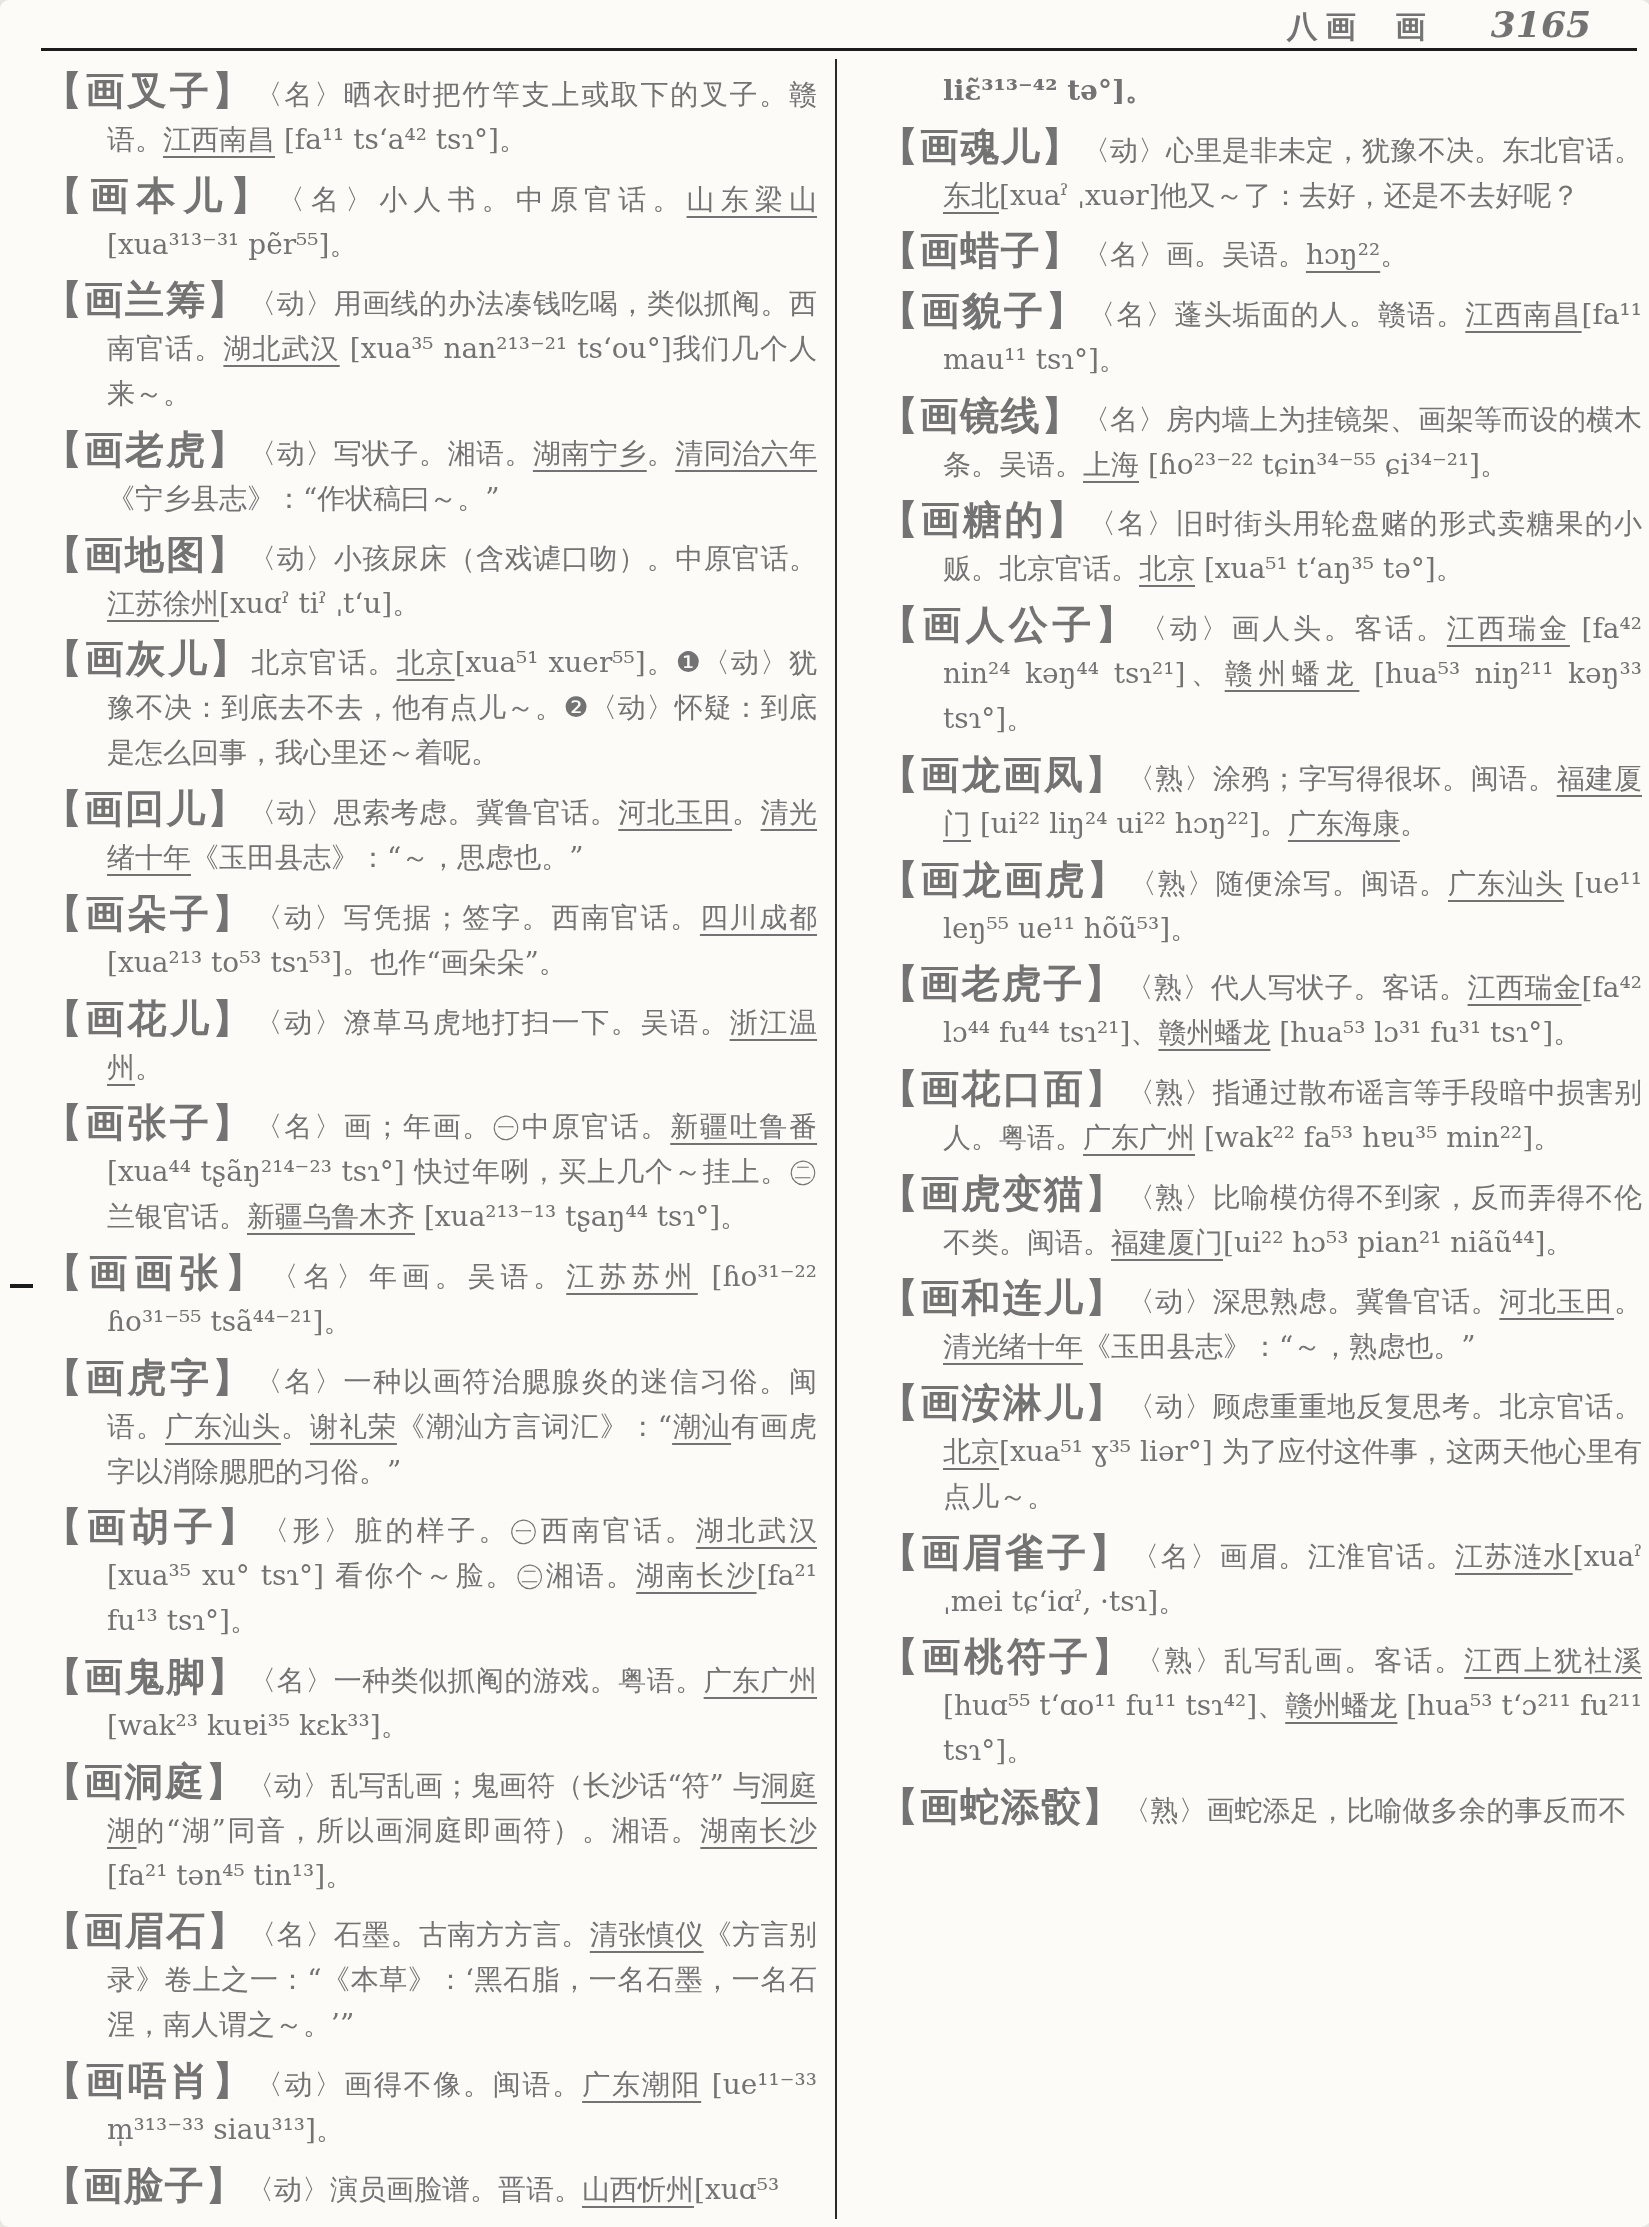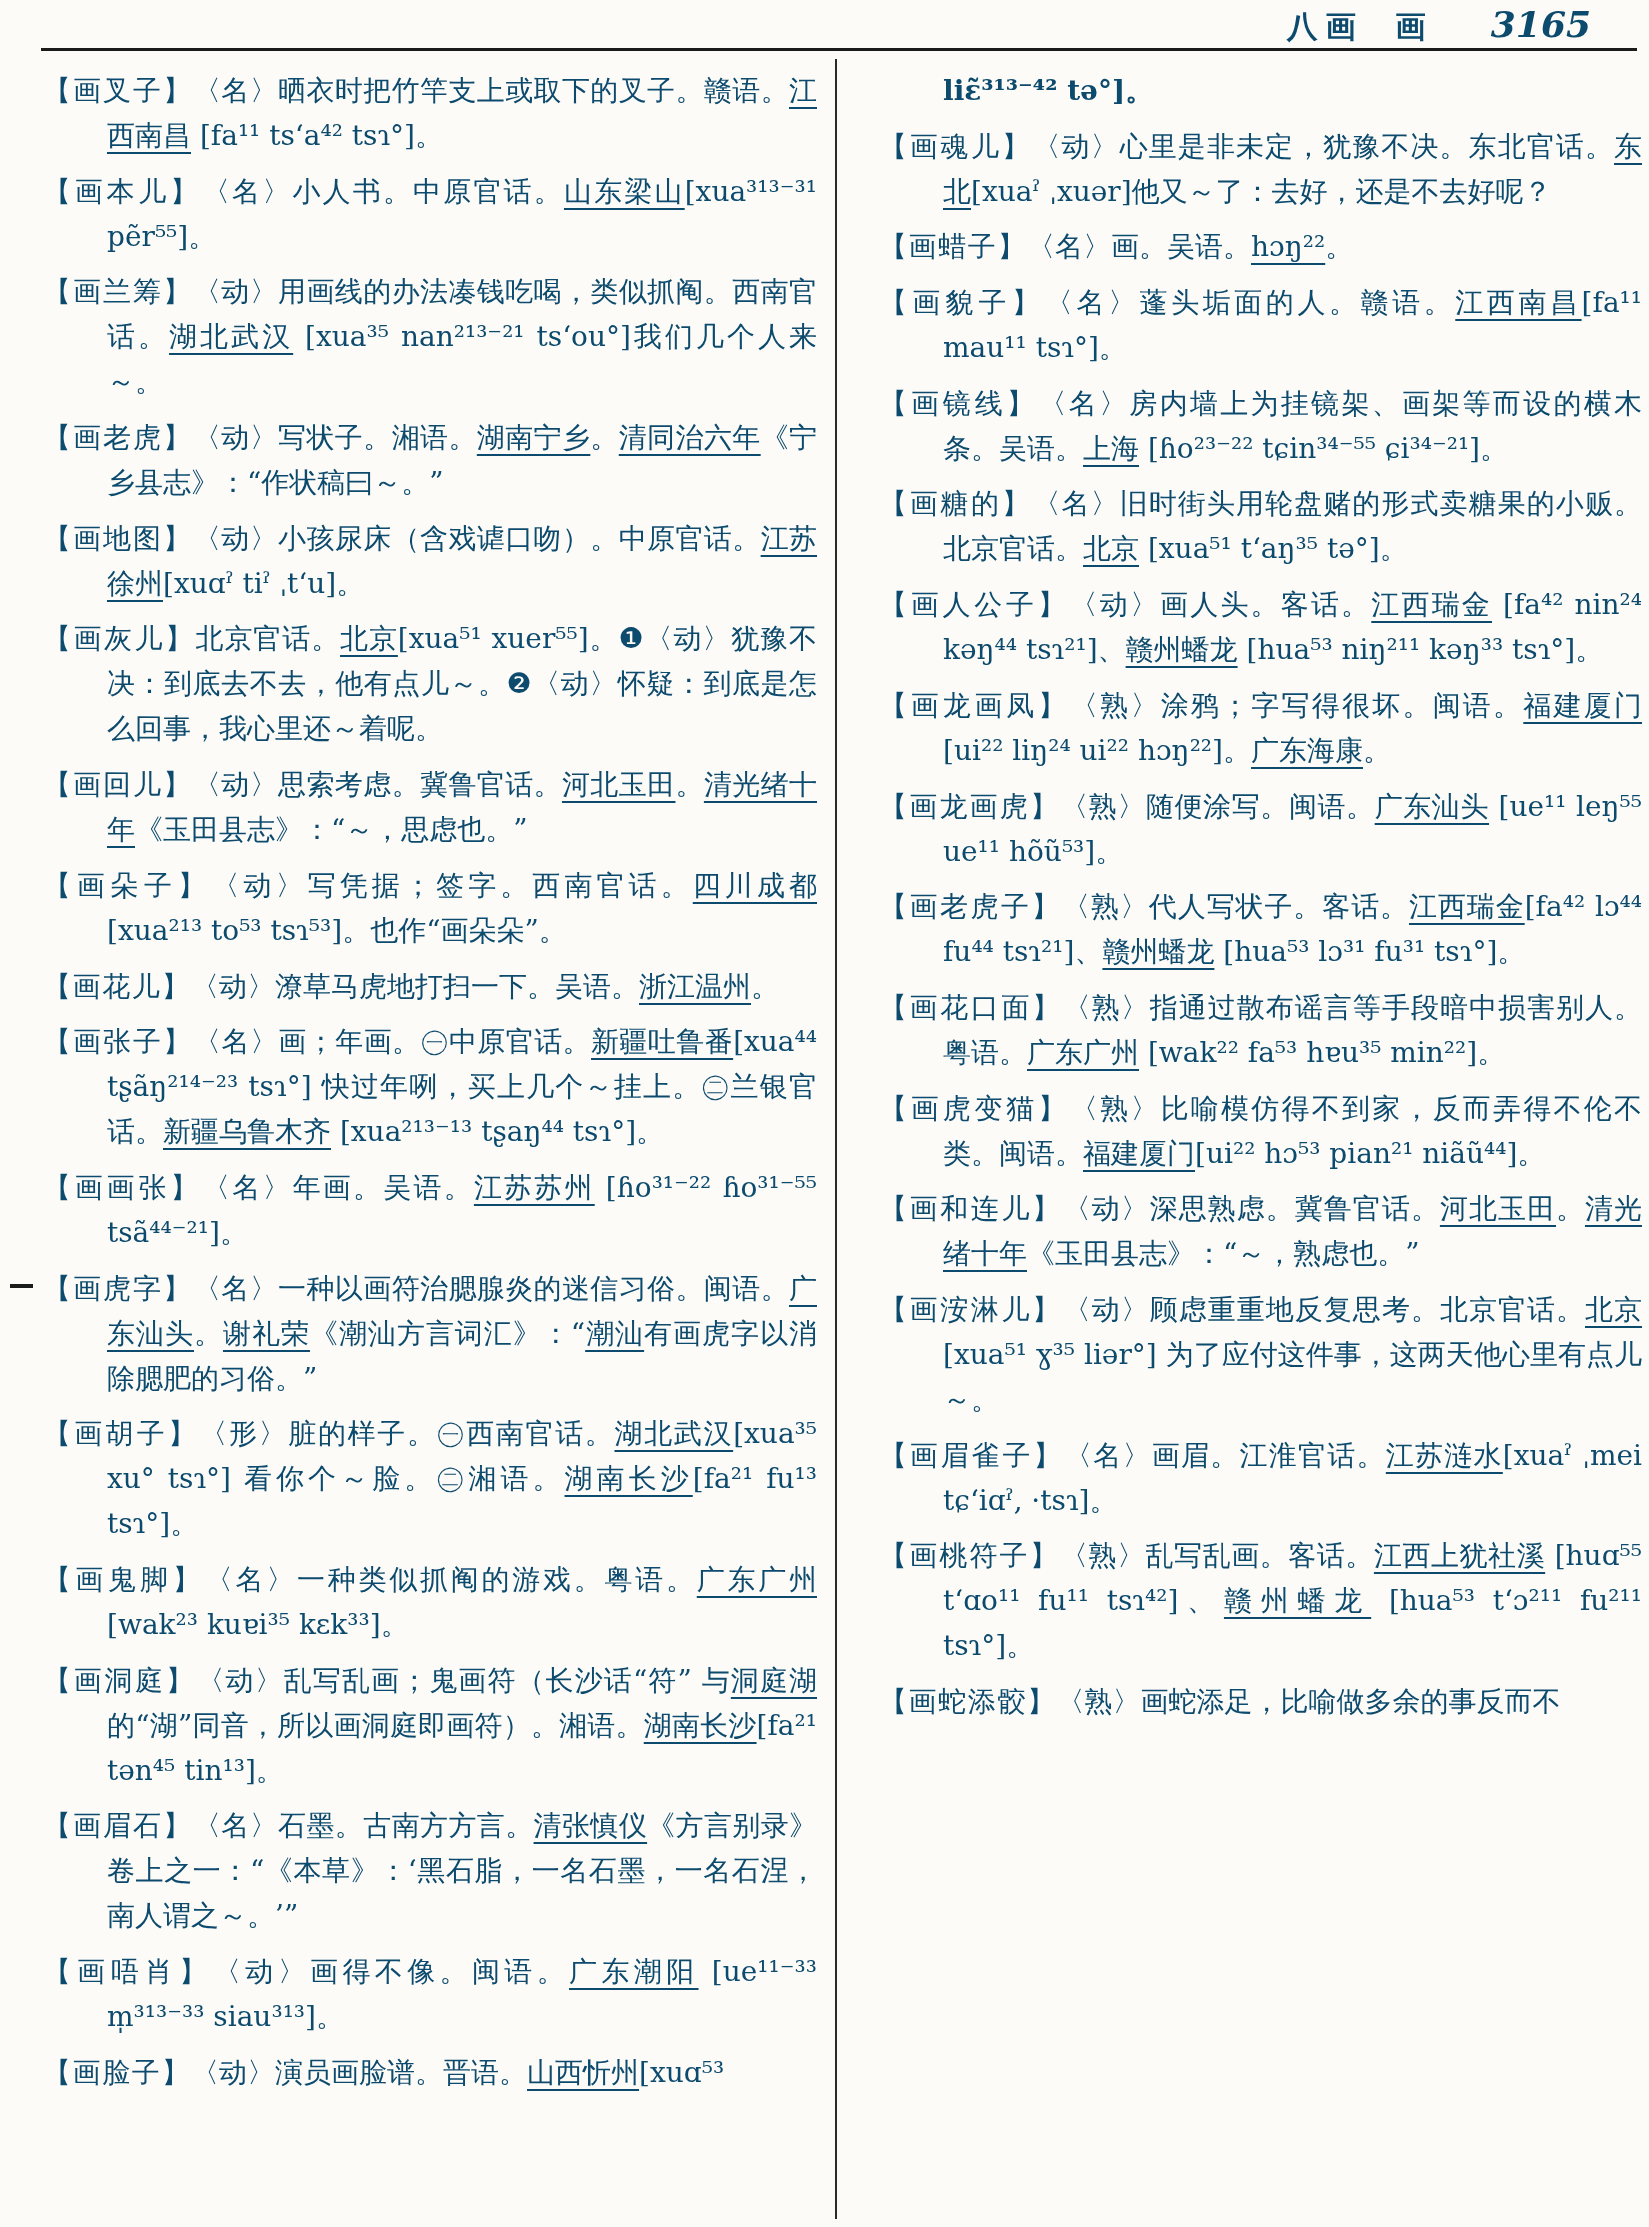--- a/index.html
+++ b/index.html
@@ -1,23 +1,24 @@
 <!DOCTYPE html>
 <html style="font-size:13.2px"><head>
 <meta charset="utf-8">
 <style>
   html,body{margin:0;padding:0;}
   body{background:#e8e6e0;}
   .page{
     position:relative;
     width:1650px;height:2227px;
     background:#fcfbf7;
-    color:#0c4a6e;
+    color:#737373;
     font-family:"DejaVu Serif","DejaVu Sans","Liberation Serif",serif;
     overflow:hidden;
+    border-radius:9px;
   }
   .page-header{
     position:absolute;top:3.3px;right:59px;
     display:flex;align-items:baseline;
   }
   .hdr-section{font-size:30.5px;letter-spacing:8.2px;font-weight:600;}
   .hdr-char{font-size:30.5px;margin-left:31px;font-weight:600;}
   .hdr-page{font-size:36px;margin-left:65px;font-style:italic;font-weight:700;font-family:"DejaVu Serif",serif;}
   .header-rule{
     position:absolute;left:41px;right:13.2px;top:48px;height:2.5px;background:#1b1b1b;
@@ -33,22 +34,22 @@
   .col-right{left:879px;width:763px;}
   .entry{
     margin:0 0 10.7px 0;
     font-size:28px;line-height:45px;
     text-align:justify;
     padding-left:64px;text-indent:-64px;
     word-break:break-word;
   }
   .entry.cont{text-indent:0;font-weight:bold;}
   .head{
-    font-weight:400;
-    font-size:28px;
+    font-weight:700;
+    font-size:39px;
     letter-spacing:1.6px;
   }
   .u{
     text-decoration:underline;
     text-decoration-thickness:2.1px;
     text-underline-offset:7.4px;
   }
 </style>
 </head>
 <body>

